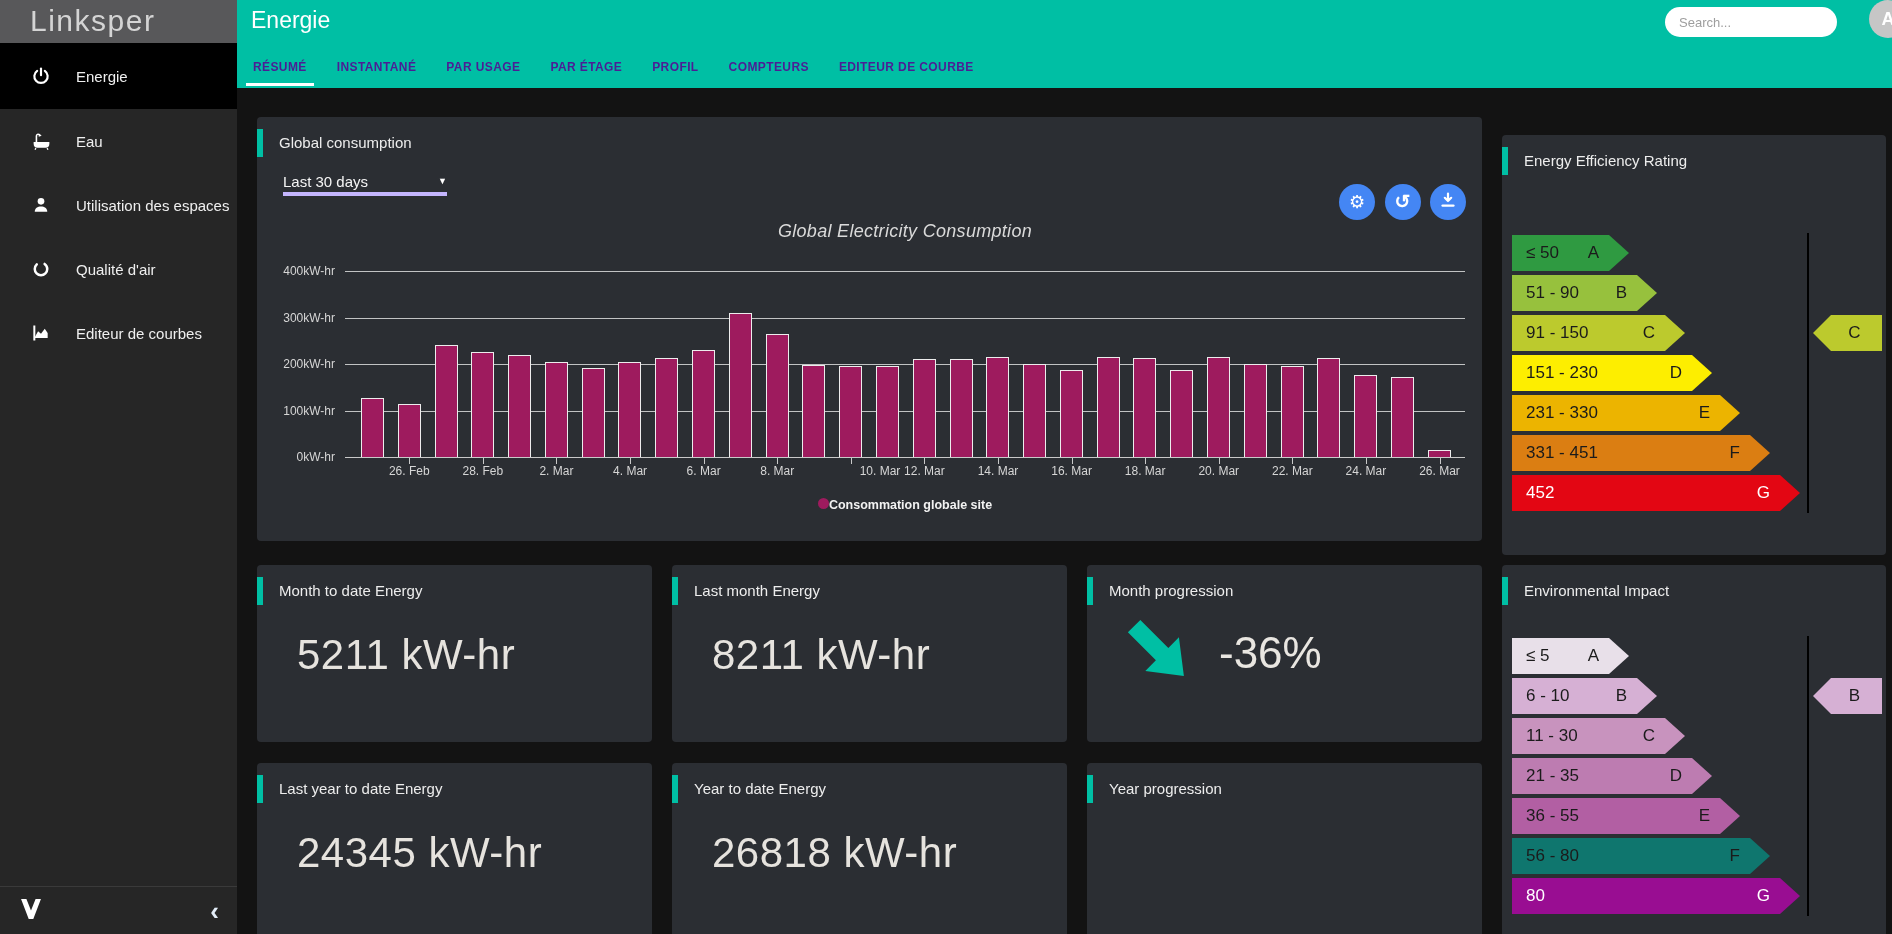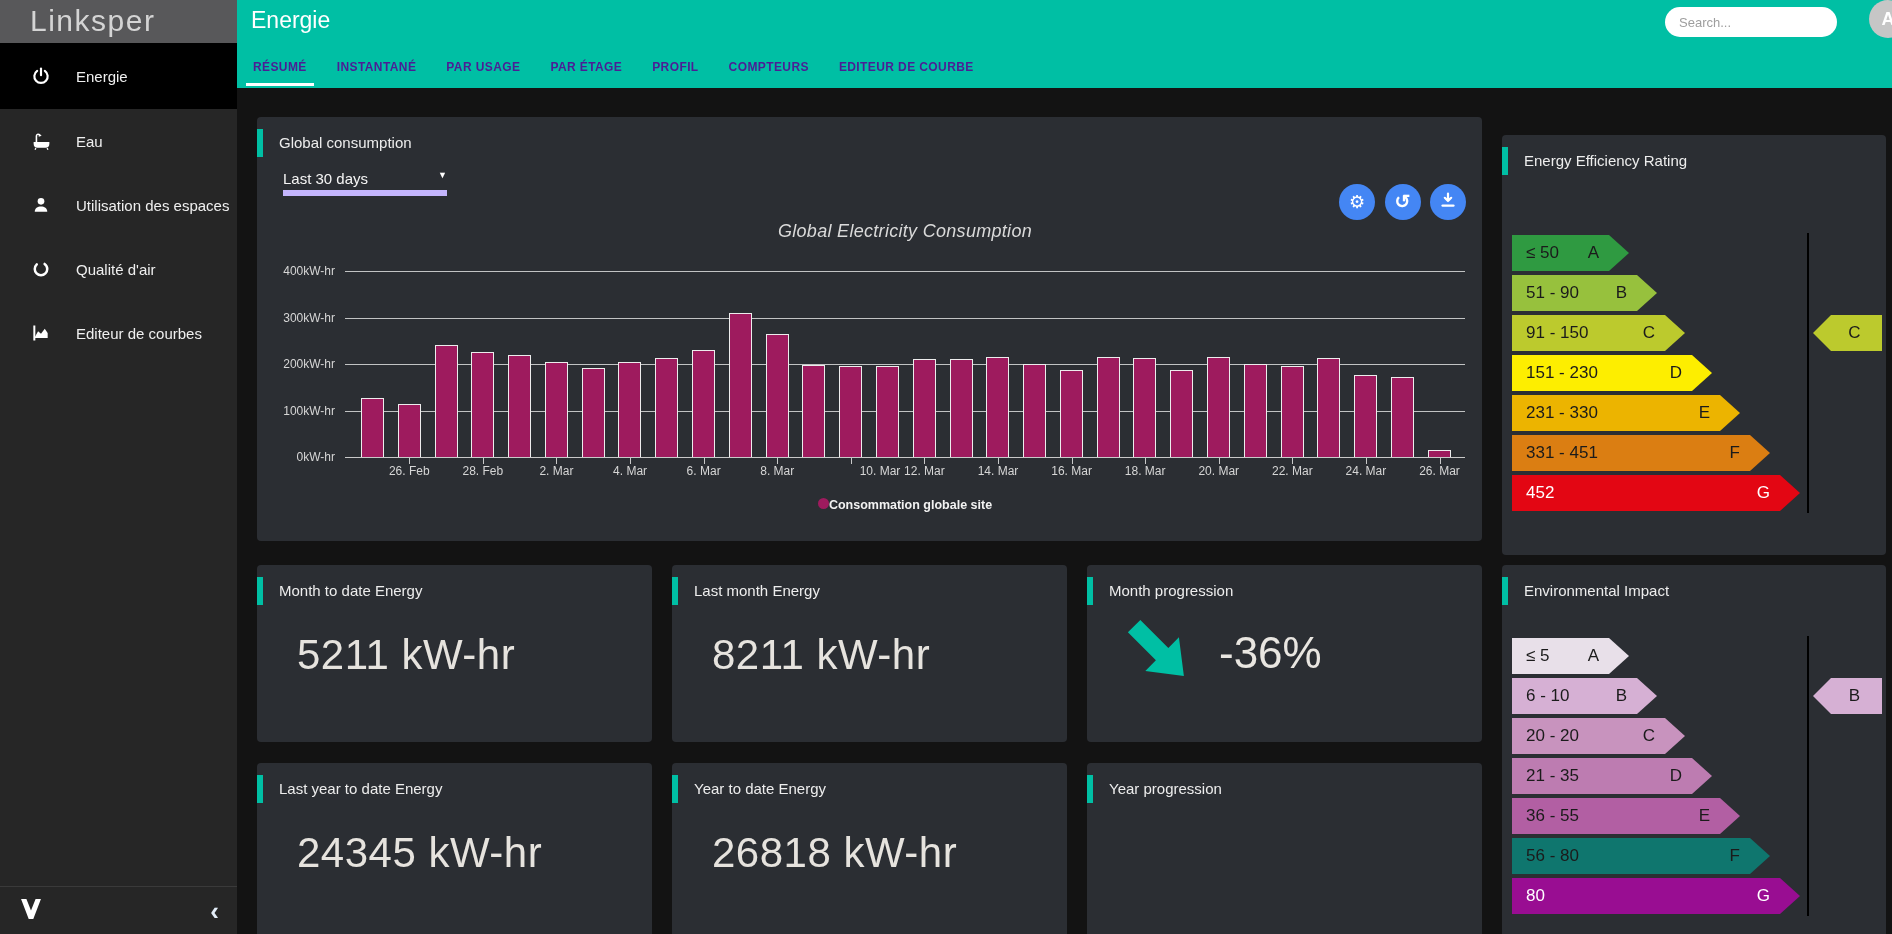--- a/index.html
+++ b/index.html
@@ -39,22 +39,22 @@
 
   
   .content { position:absolute; top:88px; left:0; width:1655px; height:846px; overflow:hidden; }
   .card { position:absolute; background:#2B2E33; border-radius:4px; }
   .accent { position:absolute; left:0; top:12px; width:6px; height:28px; background:#00BFA4; }
   .card-title { position:absolute; left:22px; top:17px; font-size:15px; color:#EDEDED; }
 
   
   #chart-card { left:20px; top:29px; width:1225px; height:424px; }
   .range-select { position:absolute; left:26px; top:53px; width:164px; height:26px;
-    border-bottom:6px solid #c4b5fd; color:#F5F5F5; font-size:15px;
-    display:flex; align-items:flex-start; justify-content:space-between; cursor:pointer; }
+    border-bottom:4px solid #c4b5fd; color:#F5F5F5; font-size:15px;
+    display:flex; align-items:center; justify-content:space-between; cursor:pointer; }
   .range-caret { font-size:9px; color:#FFF; }
   .tool-btn { position:absolute; top:67px; width:36px; height:36px; border-radius:50%; background:#4486F4;
     color:#FFF; display:flex; align-items:center; justify-content:center; cursor:pointer; font-size:19px; }
   .chart-title { position:absolute; left:88px; width:1120px; top:104px; text-align:center;
     font-size:18px; color:#DADADA; letter-spacing:.3px;font-style:italic; }
   .gridline { position:absolute; left:88px; width:1120px; height:1px; background:rgba(232,232,232,.8); }
   .gridline.zero { background:#C9C9C9; }
   .ylabel { position:absolute; left:0; width:78px; text-align:right; font-size:12px; color:#D6D6D6; transform:translateY(-50%); }
   .bars { position:absolute; left:104px; width:1090px; top:130px; height:210px;
     display:flex; align-items:flex-end; justify-content:space-between; }
@@ -327,21 +327,21 @@
           <div class="kpi-title">Year progression</div>
         </div>
       </div>
 
     <div class="card" id="env-card">
       <div class="accent"></div>
       <div class="card-title">Environmental Impact</div>
       <div id="env-bands">
           <div class="epc-band" style="top: 73px; width: 117px; background: rgb(232, 224, 233);"><span class="epc-range">≤ 5</span><span class="epc-letter">A</span></div>
           <div class="epc-band" style="top: 113px; width: 145px; background: rgb(214, 176, 212);"><span class="epc-range">6 - 10</span><span class="epc-letter">B</span></div>
-          <div class="epc-band" style="top: 153px; width: 173px; background: rgb(200, 147, 190);"><span class="epc-range">20 - 20</span><span class="epc-letter">C</span></div>
+          <div class="epc-band" style="top: 153px; width: 173px; background: rgb(200, 147, 190);"><span class="epc-range">11 - 30</span><span class="epc-letter">C</span></div>
           <div class="epc-band" style="top: 193px; width: 200px; background: rgb(189, 124, 177);"><span class="epc-range">21 - 35</span><span class="epc-letter">D</span></div>
           <div class="epc-band" style="top: 233px; width: 228px; background: rgb(178, 95, 163);"><span class="epc-range">36 - 55</span><span class="epc-letter">E</span></div>
           <div class="epc-band" style="top: 273px; width: 258px; background: #0f766e;"><span class="epc-range">56 - 80</span><span class="epc-letter">F</span></div>
           <div class="epc-band light" style="top: 313px; width: 288px; background: rgb(153, 13, 146);"><span class="epc-range">80</span><span class="epc-letter">G</span></div>
           <div class="epc-sep" style="top: 71px; height: 280px;"></div>
           <div class="epc-indicator" style="top: 113px; background: rgb(214, 176, 212);">B</div>
         </div>
     </div>
 
   </div>

